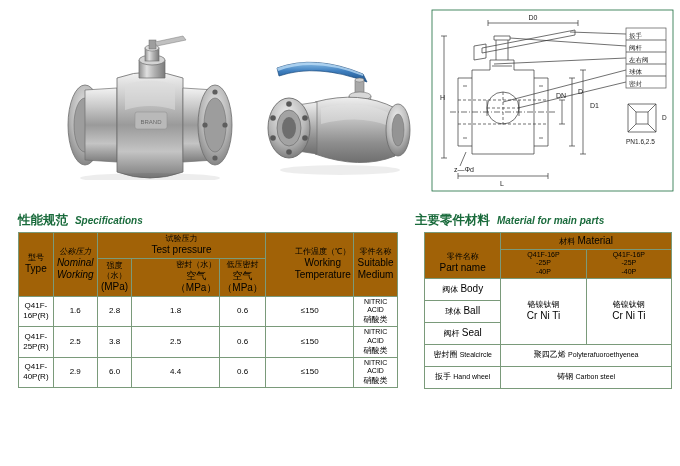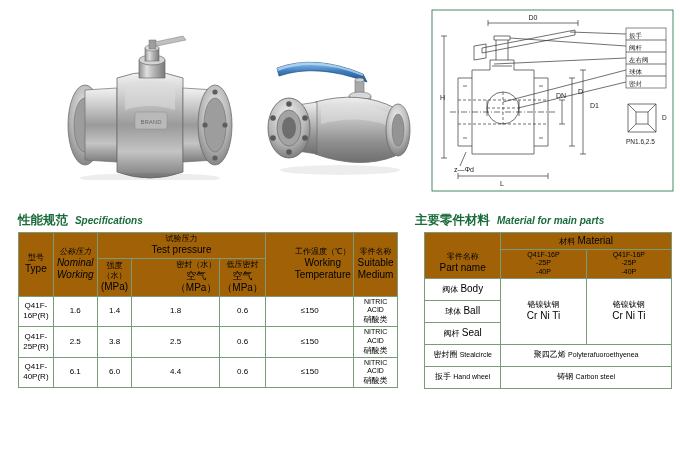--- a/index.html
+++ b/index.html
@@ -329,21 +329,21 @@
     </td>
     <td class="hdr" style="width:48px;">
       <div class="cn">低压密封</div>
       <div class="en">空气（MPa）</div>
     </td>
   </tr>
 
   <tr style="height:30px;border-radius:8px;">
     <td>Q41F-16P(R)</td>
     <td>1.6</td>
-    <td>1.4</td>
+    <td>2.8</td>
     <td>1.8</td>
     <td>0.6</td>
     <td>≤150</td>
     <td>
       <div class="sm">NITRIC ACID</div>
       <div class="cn">硝酸类</div>
     </td>
   </tr>
   <tr style="height:30px;padding-left:28px;">
     <td>Q41F-25P(R)</td>
@@ -352,21 +352,21 @@
     <td>2.5</td>
     <td>0.6</td>
     <td>≤150</td>
     <td>
       <div class="sm">NITRIC ACID</div>
       <div class="cn">硝酸类</div>
     </td>
   </tr>
   <tr style="height:30px;">
     <td>Q41F-40P(R)</td>
-    <td>6.1</td>
+    <td>2.9</td>
     <td>6.0</td>
     <td>4.4</td>
     <td>0.6</td>
     <td>≤150</td>
     <td>
       <div class="sm">NITRIC ACID</div>
       <div class="cn">硝酸类</div>
     </td>
   </tr>
 </tbody>

